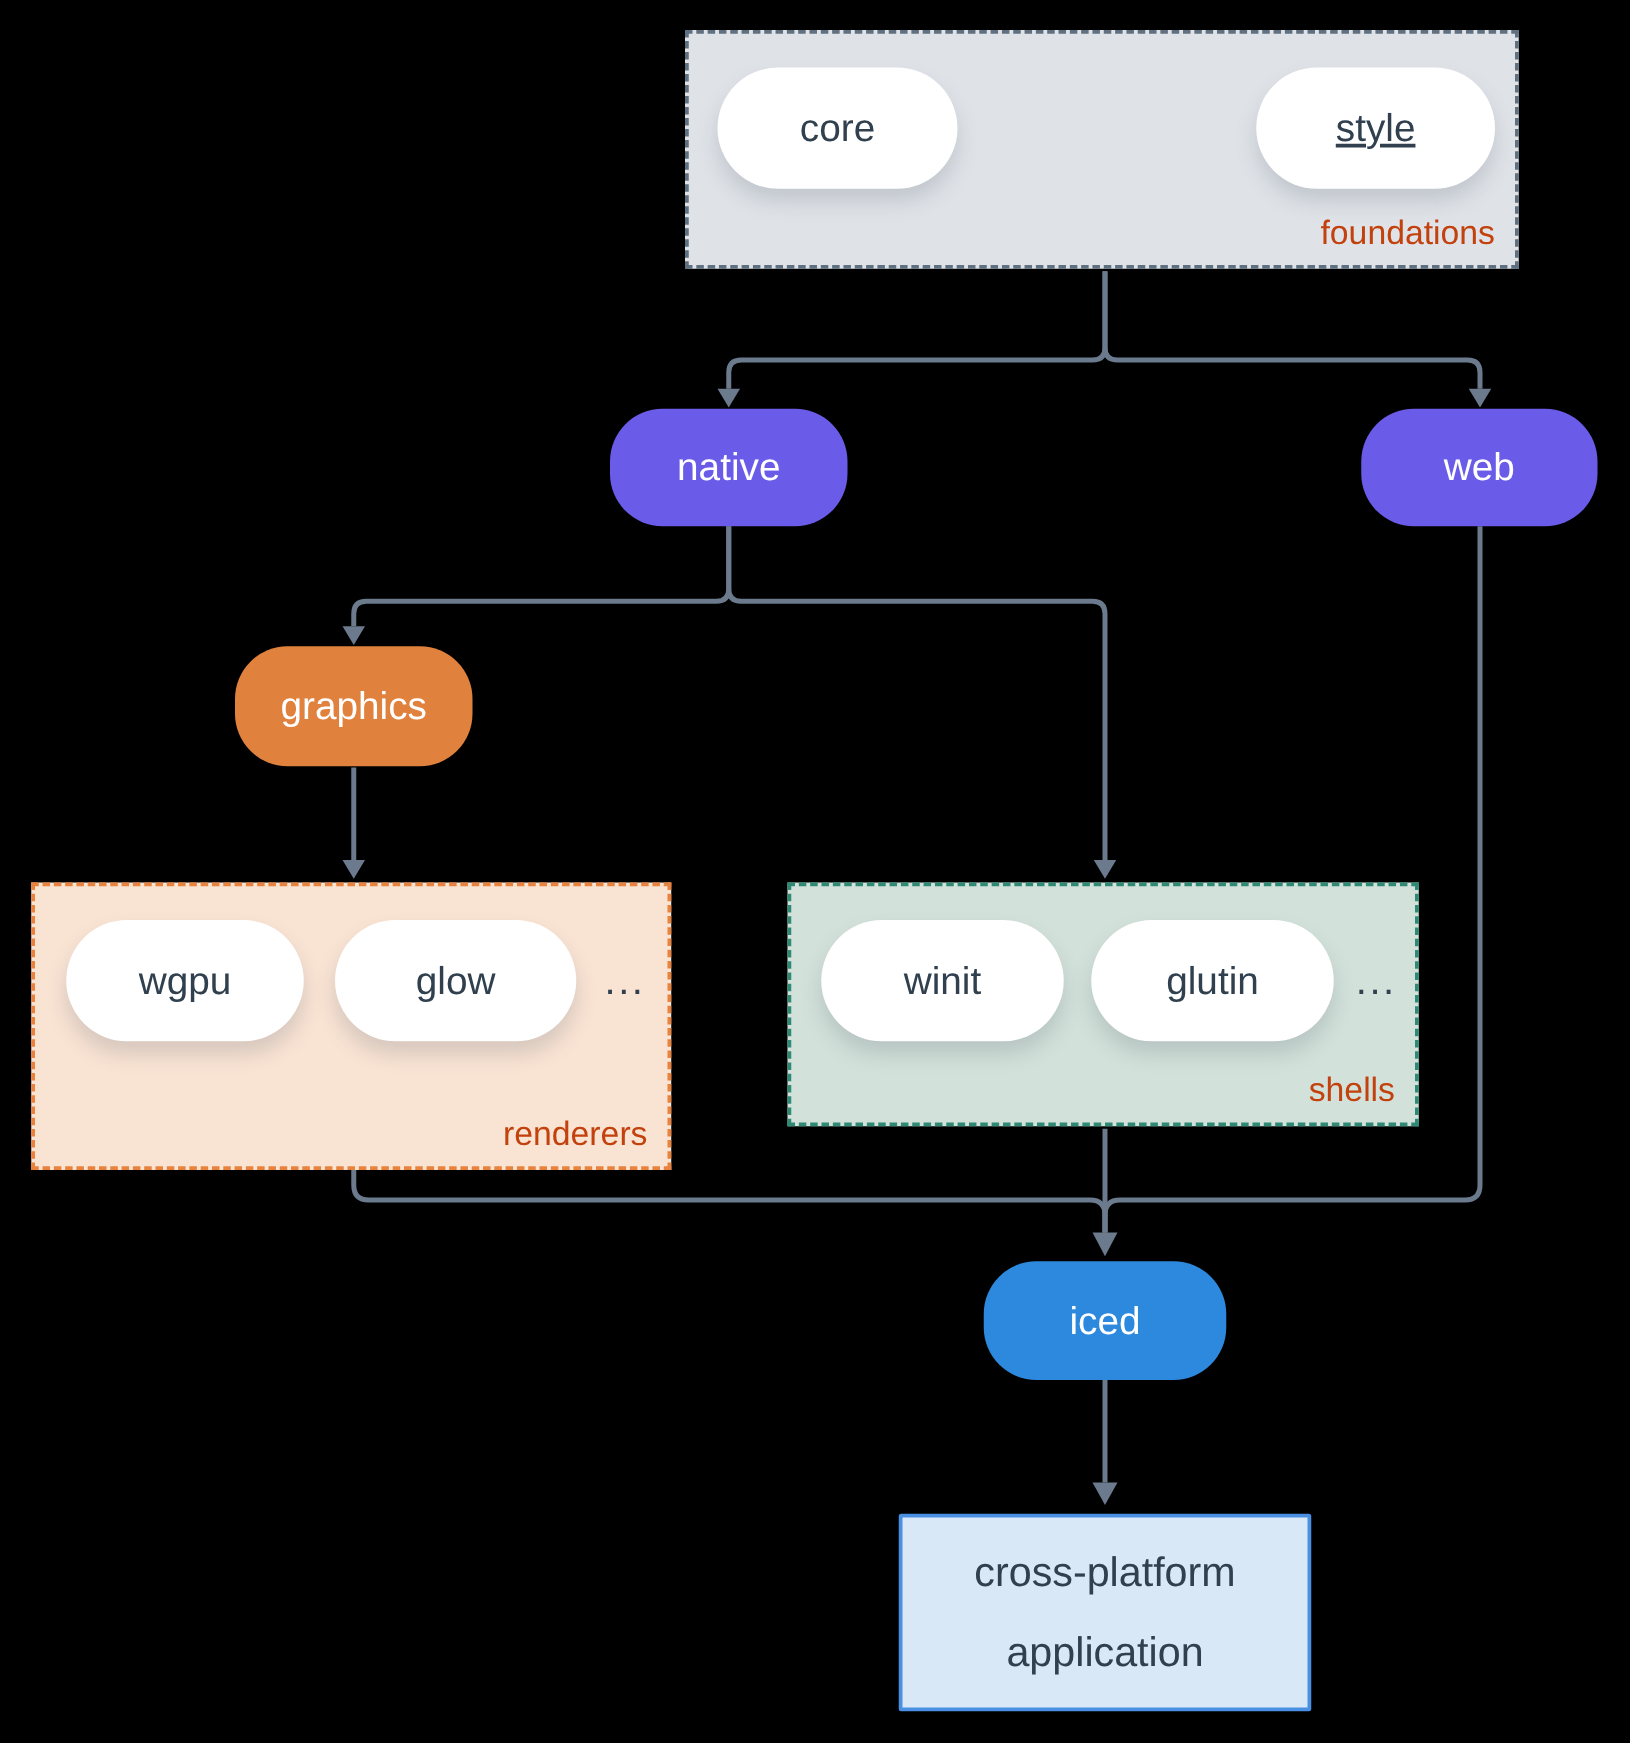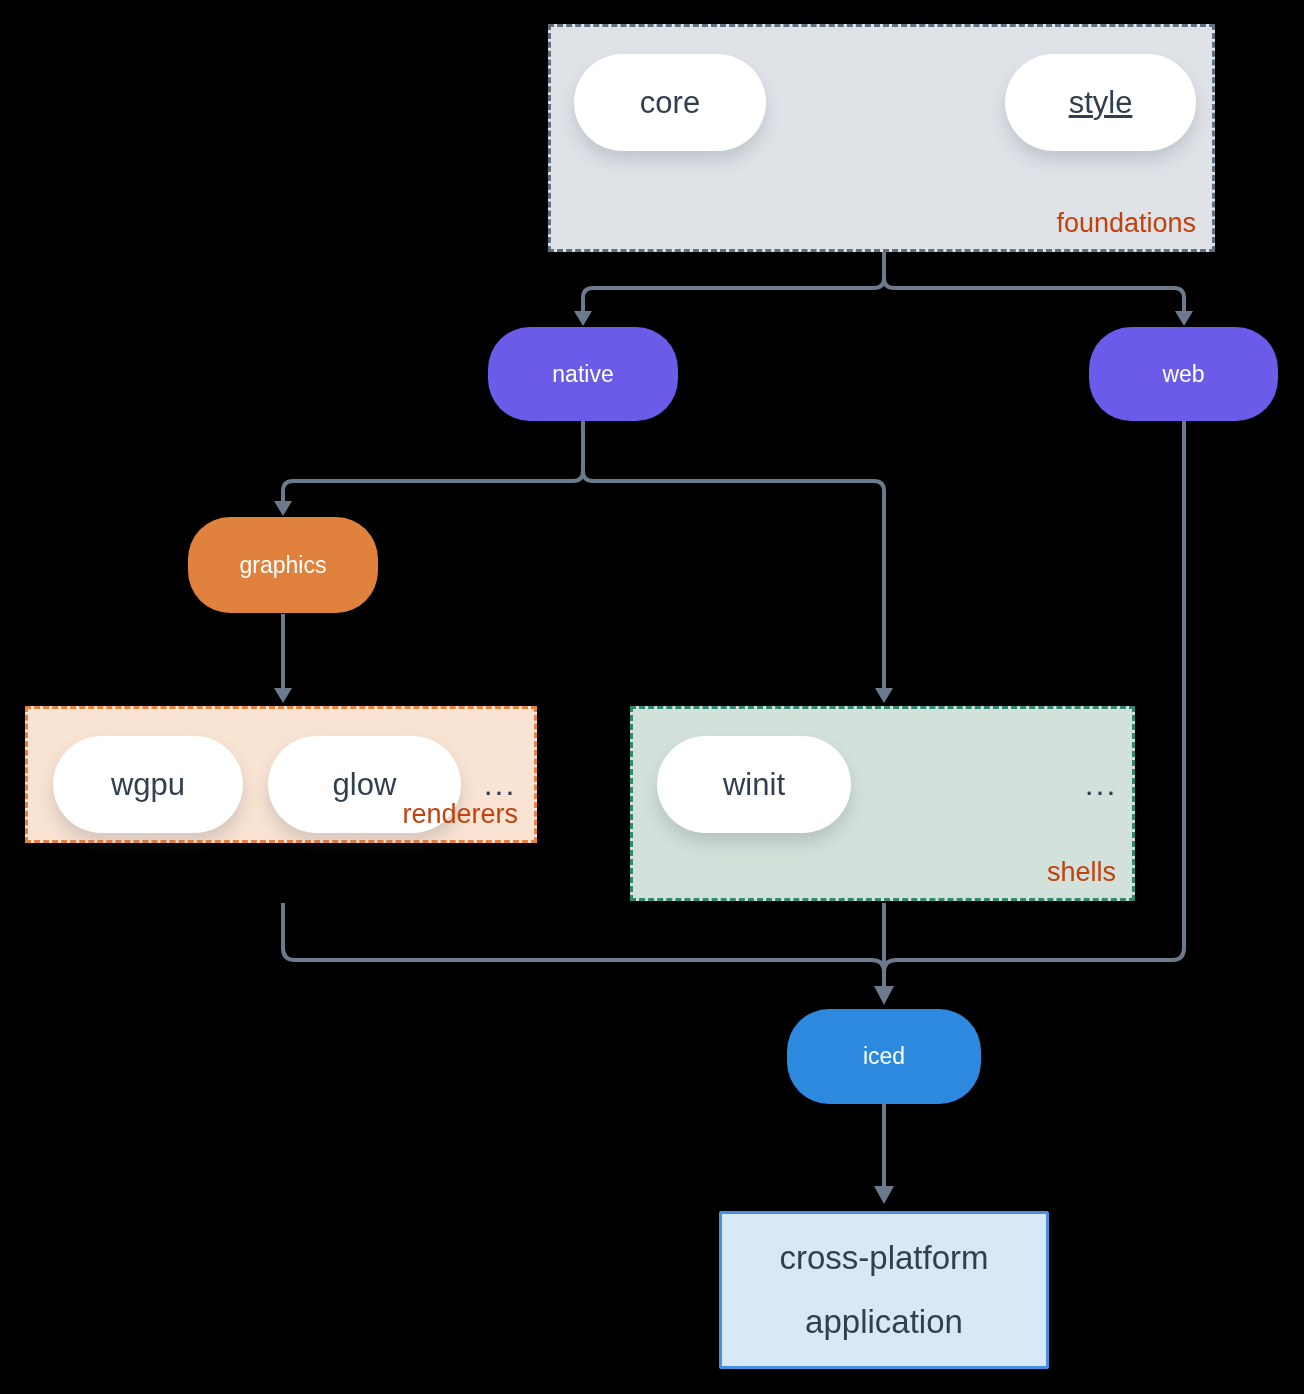--- a/index.html
+++ b/index.html
@@ -22,26 +22,26 @@
     background:var(--background);
     overflow:hidden;
   }
   #wires{position:absolute;left:0;top:0;width:1304px;height:1394px;}
 
   .group-box{
     position:absolute;
     box-sizing:border-box;
   }
   .group-box.foundations{
-    left:548px;top:24px;width:667px;height:228px;
+    left:548px;top:24px;width:667px;height:191px;
     background:var(--foundations_fill);
     border:3px dashed var(--foundations_border);
   }
   .group-box.renderers{
-    left:25px;top:706px;width:512px;height:137px;
+    left:25px;top:706px;width:512px;height:230px;
     background:var(--renderers_fill);
     border:3px dashed var(--renderers_border);
   }
   .group-box.shells{
     left:630px;top:706px;width:505px;height:195px;
     background:var(--shells_fill);
     border:3px dashed var(--shells_border);
   }
   .group-label{
     position:absolute;right:16px;bottom:10px;
@@ -58,21 +58,21 @@
   .ellipsis{
     position:absolute;top:27px;height:97px;
     display:flex;align-items:center;justify-content:center;
     font-size:32px;color:var(--text_dark);letter-spacing:2px;
   }
 
   .node-pill{
     position:absolute;
     border-radius:42px;
     display:flex;align-items:center;justify-content:center;
-    font-size:23px;color:var(--text_light);text-align:center;
+    font-size:31px;color:var(--text_light);text-align:center;
   }
   .node-pill.native{left:488px;top:327px;width:190px;height:94px;background:var(--purple);}
   .node-pill.web{left:1089px;top:327px;width:189px;height:94px;background:var(--purple);}
   .node-pill.graphics{left:188px;top:517px;width:190px;height:96px;background:var(--orange);}
   .node-pill.iced{left:787px;top:1009px;width:194px;height:95px;background:var(--blue);}
 
   .app-box{
     position:absolute;left:719px;top:1211px;width:330px;height:158px;
     box-sizing:border-box;
     background:var(--app_fill);
@@ -134,20 +134,21 @@
 
   <div class="group-box renderers">
     <div class="white-pill" style="left:25px;top:27px;width:190px;">wgpu</div>
     <div class="white-pill" style="left:240px;top:27px;width:193px;">glow</div>
     <div class="ellipsis" style="left:442px;width:60px;">...</div>
     <div class="group-label">renderers</div>
   </div>
 
   <div class="group-box shells">
     <div class="white-pill" style="left:24px;top:27px;width:194px;">winit</div>
+    <div class="white-pill" style="left:240px;top:27px;width:194px;">glutin</div>
     <div class="ellipsis" style="left:438px;width:60px;">...</div>
     <div class="group-label">shells</div>
   </div>
 
   <div class="node-pill iced">iced</div>
 
   <div class="app-box">
     <span>cross-platform</span>
     <span>application</span>
   </div>

